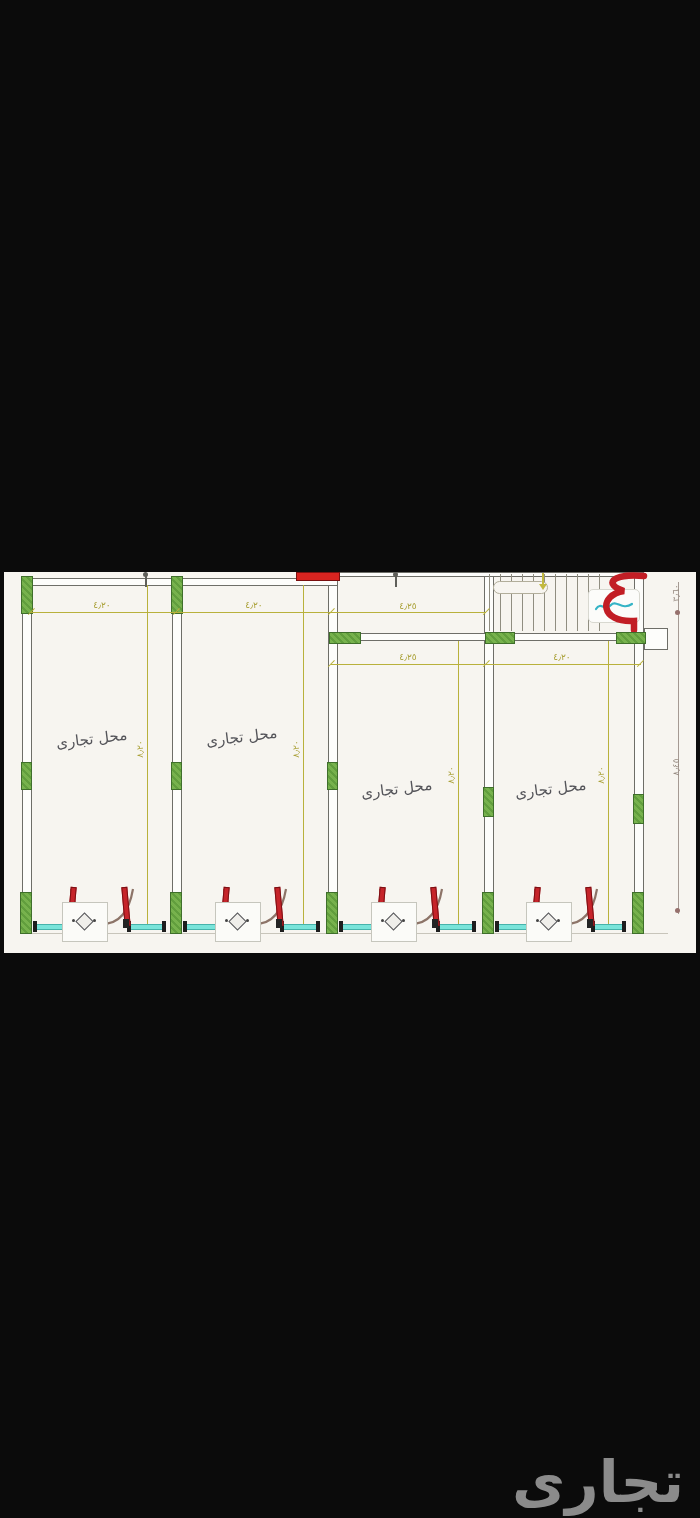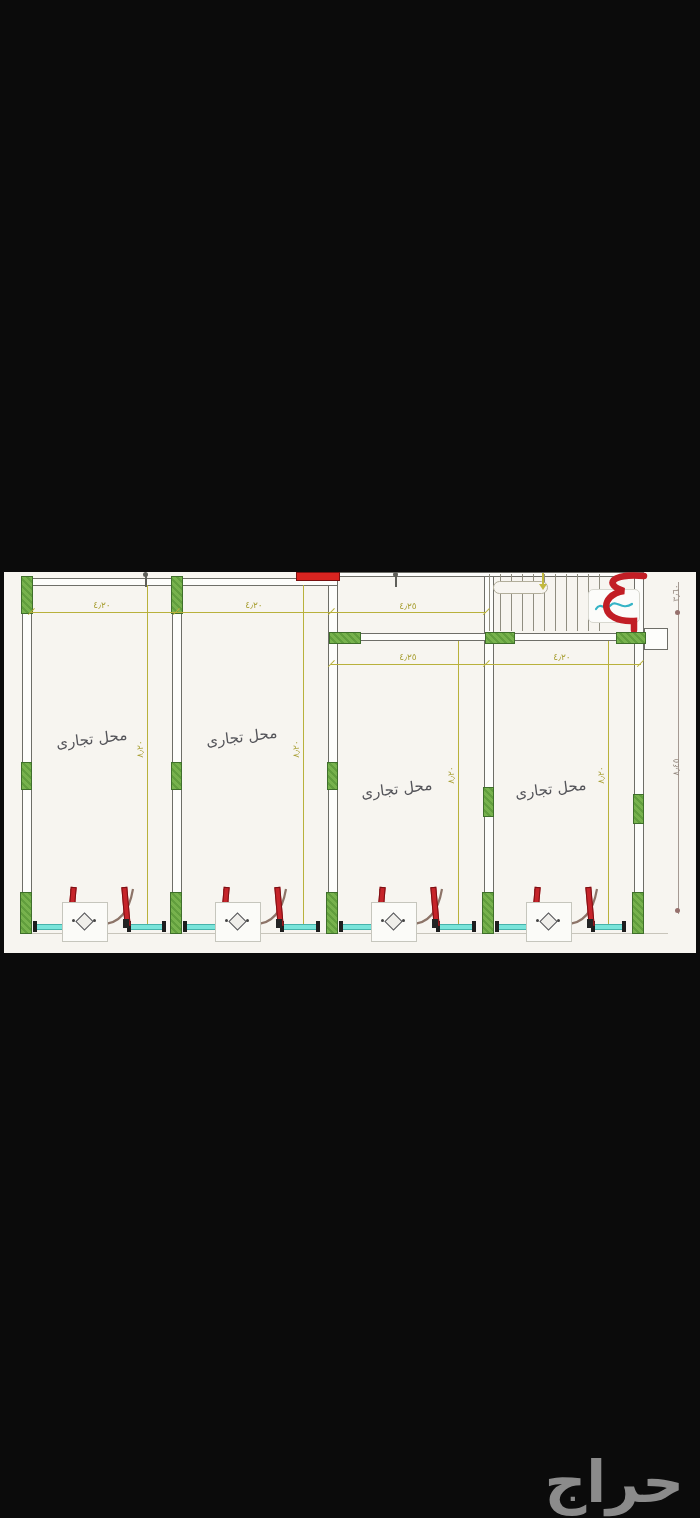--- a/index.html
+++ b/index.html
@@ -214,13 +214,13 @@
   <div class="foot" style="left:529px;"></div>
   <div class="foot" style="left:583px;"></div>
   <div class="tag" style="left:522px;">
     <div class="diamond"></div>
     <div class="dot" style="left:9px;top:16px;"></div>
     <div class="dot" style="left:30px;top:16px;"></div>
   </div>
 
 </div>
 
-<div id="watermark">حراج</div>
+<div id="watermark">تجارى</div>
 
 </body></html>

